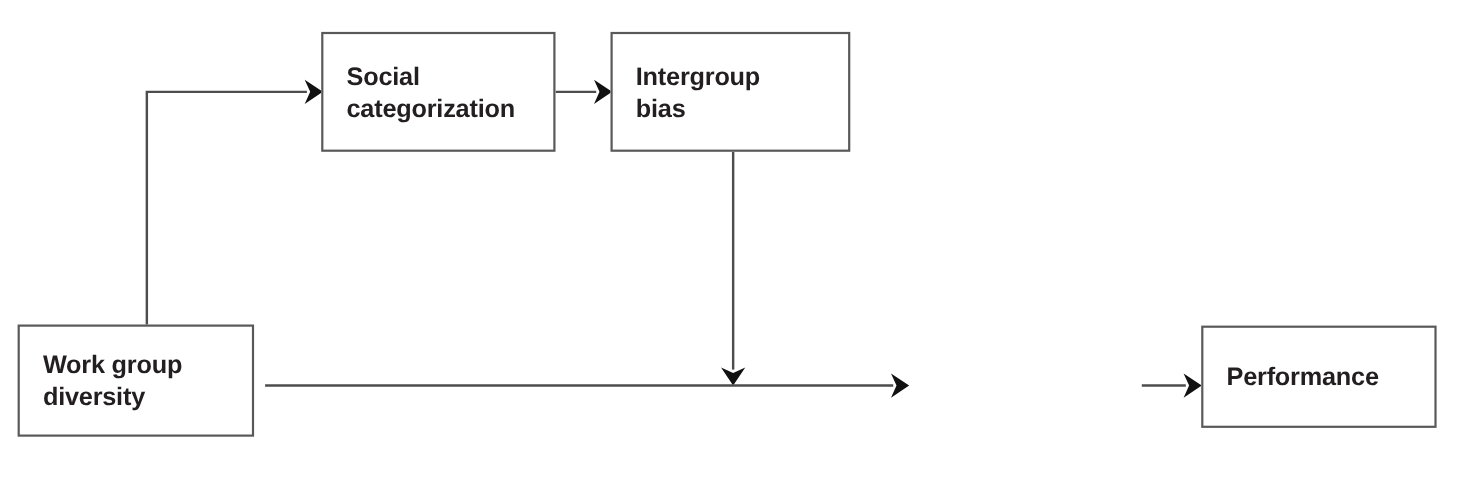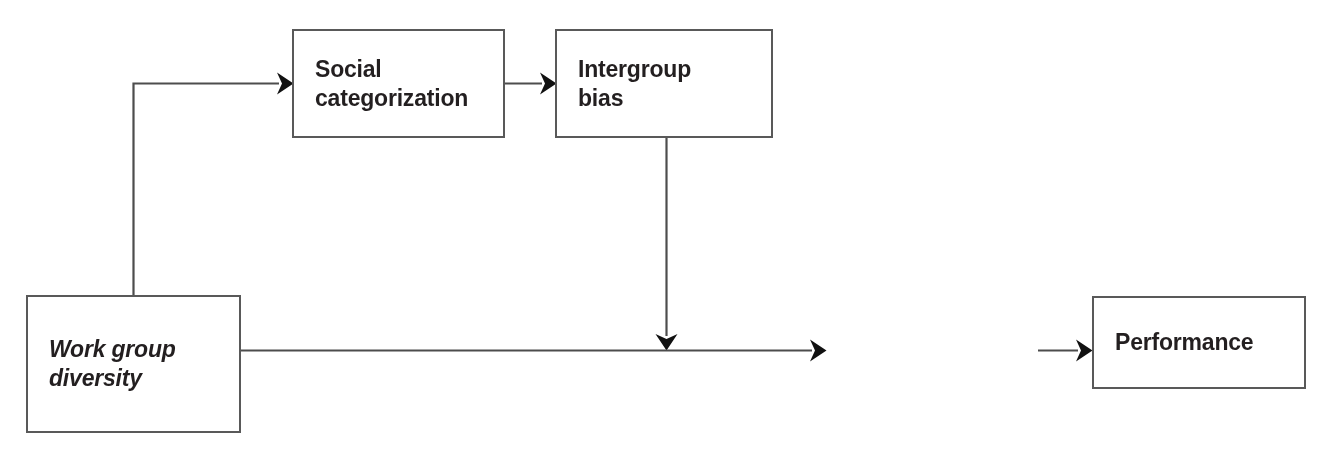--- a/index.html
+++ b/index.html
@@ -42,21 +42,21 @@
     padding-right: 8px;
   }
   
   #node-social-categorization {
     left: 292px;  top: 29px;   width: 213px; height: 109px;
   }
   #node-intergroup-bias {
     left: 555px;  top: 29px;   width: 218px; height: 109px;
   }
   #node-work-group-diversity {
-    left: 26px;   top: 295px;  width: 215px; height: 138px; font-style: italic;
+    left: 16px;   top: 295px;  width: 215px; height: 102px;
   }
   #node-elaboration {
     left: 825px;  top: 296px;  width: 213px; height: 107px;
   }
   #node-performance {
     left: 1092px; top: 296px;  width: 214px; height: 93px;
   }
   #edge-layer {
     position: absolute;
     left: 0;

